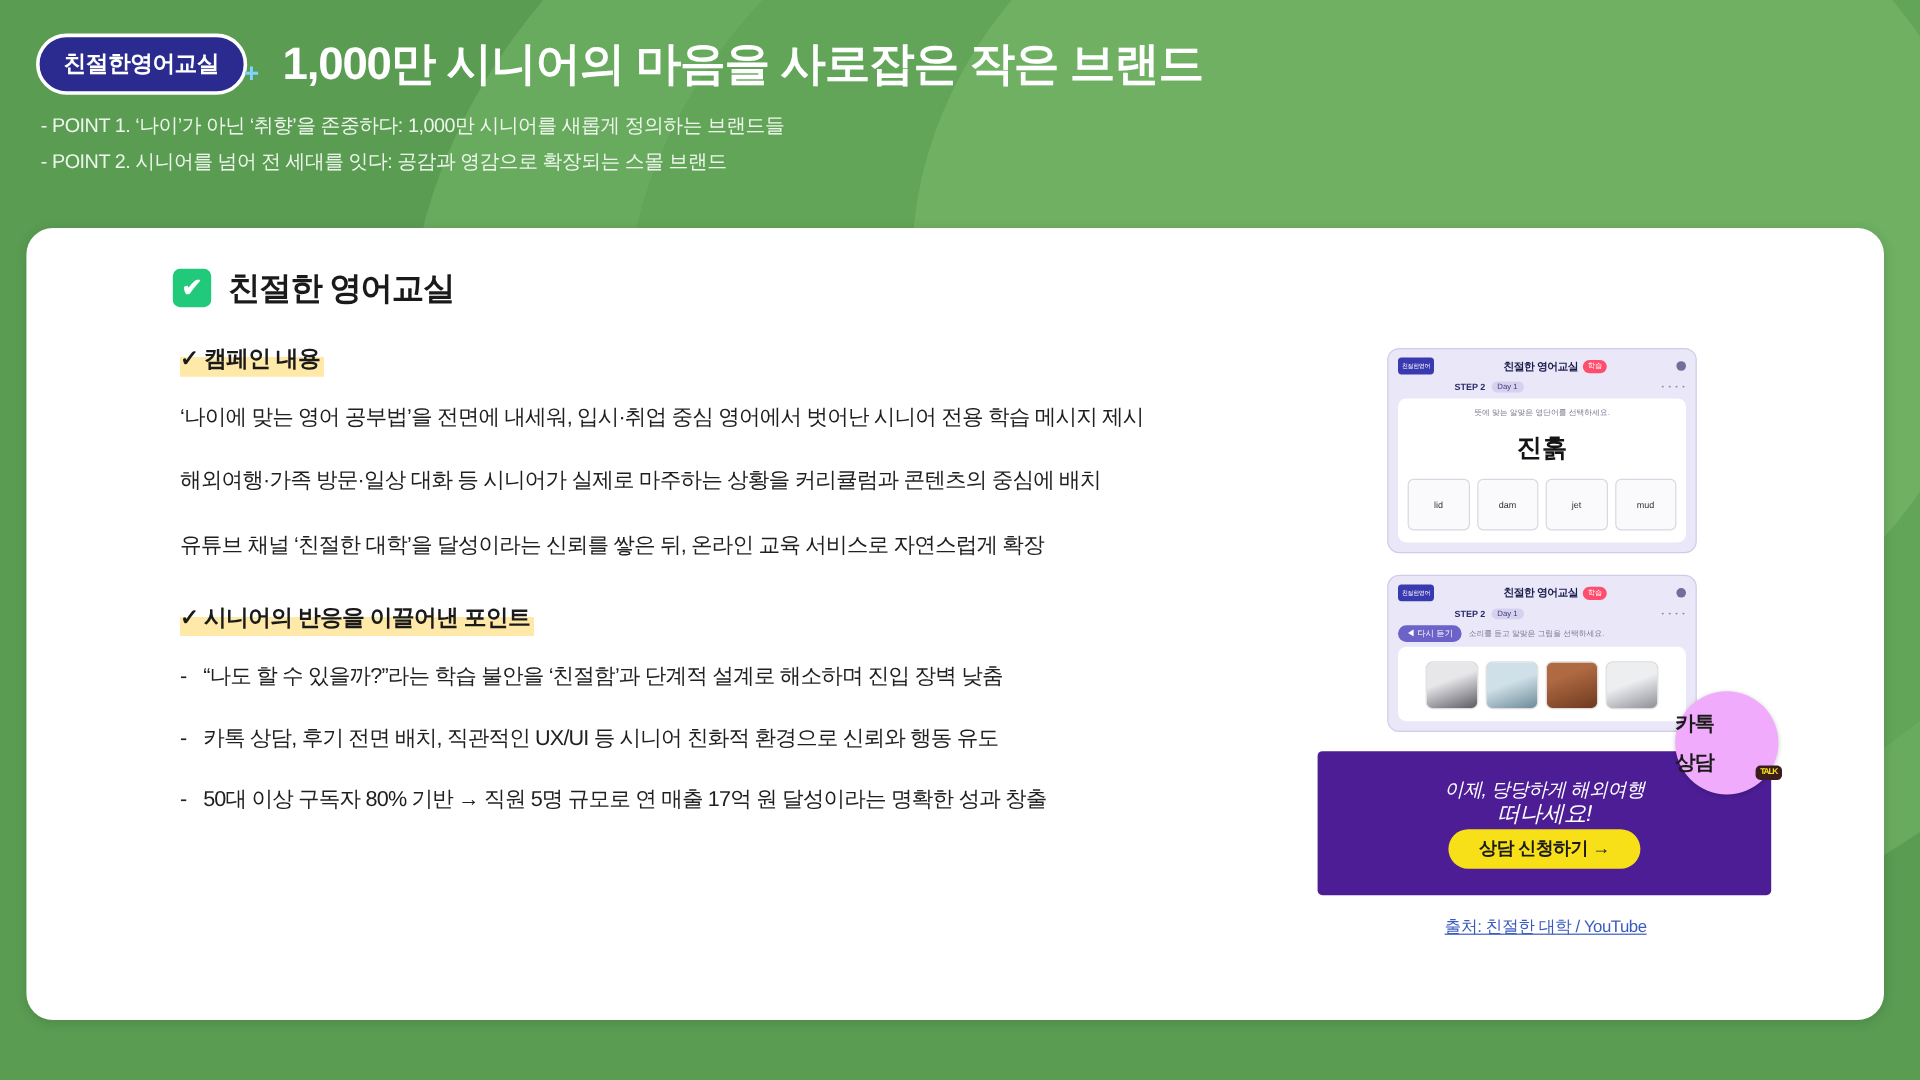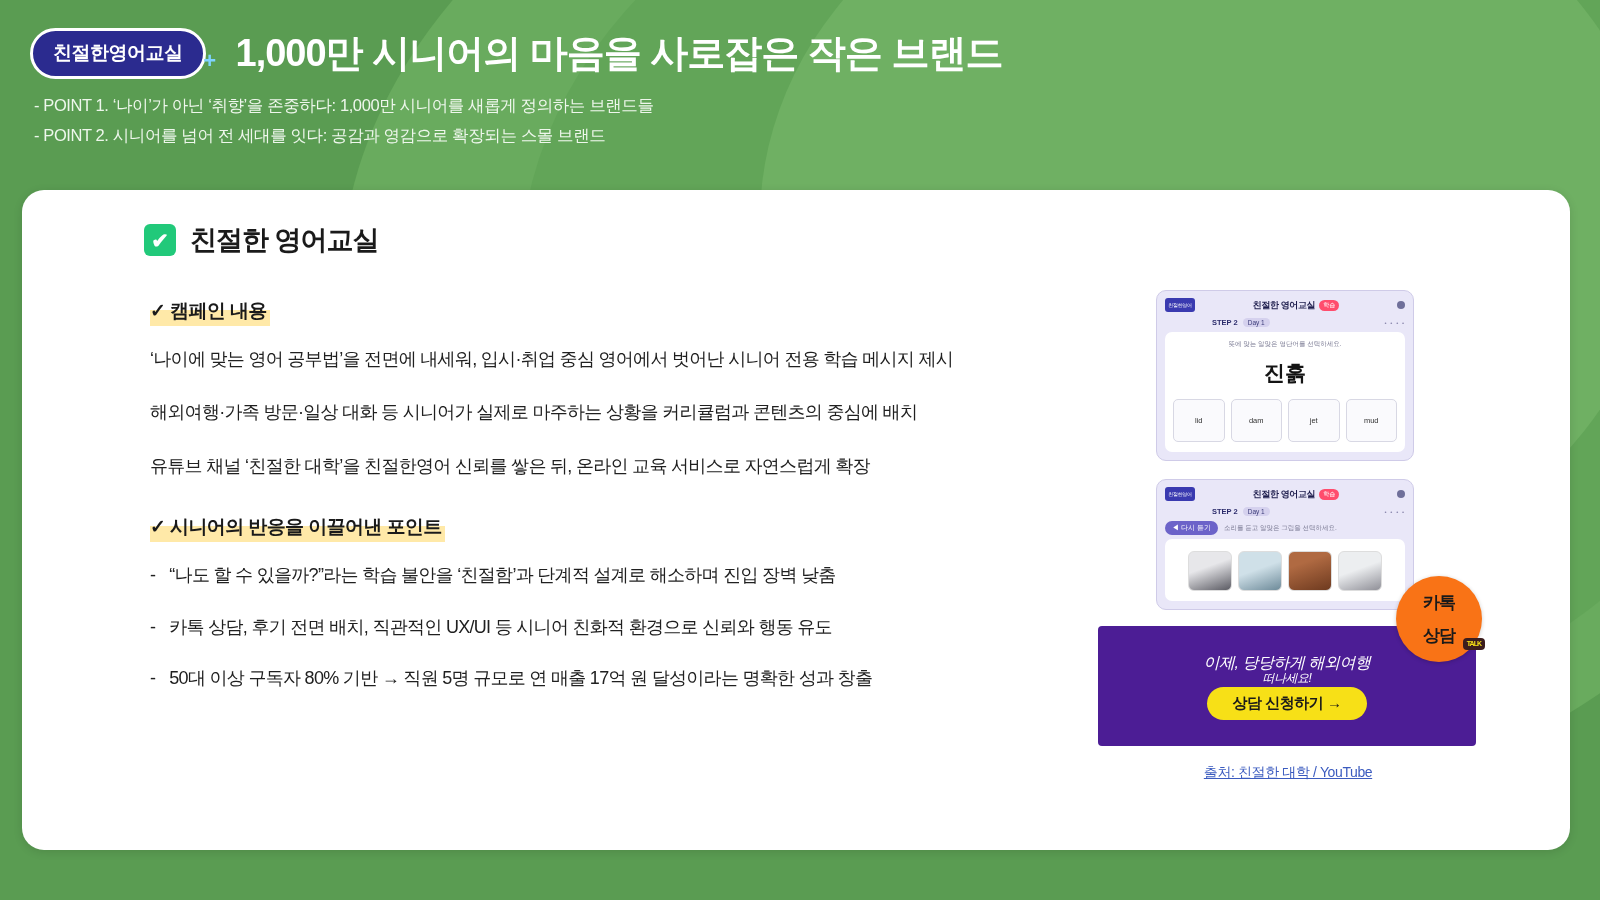--- a/index.html
+++ b/index.html
@@ -104,21 +104,21 @@
     display: flex; align-items: center; justify-content: center;
     color: #ffffff; font-size: 21px; font-weight: bold;
     line-height: 1;
   }
   .sec-head-text {
     font-size: 27px; font-weight: bold; color: #1a1a1a;
     letter-spacing: -1px;
   }
 
   
-  .content { position: absolute; left: 128px; top: 108px; width: 960px; }
+  .content { position: absolute; left: 128px; top: 96px; width: 960px; }
   .sub-head {
     display: inline-block;
     font-size: 19px; font-weight: bold; color: #1a1a1a;
     letter-spacing: -0.6px;
     background: linear-gradient(to top, #ffe9a8 58%, rgba(255,233,168,0) 58%);
     padding: 0 3px 2px 0;
     margin-bottom: 22px;
   }
   .body-line {
     font-size: 18px; color: #202020; letter-spacing: -0.7px;
@@ -189,43 +189,43 @@
   .img-c { background: linear-gradient(160deg,#b06a42 30%, #6e3a1f 100%); }
   .img-d { background: linear-gradient(160deg,#eceef0 45%, #8f8f97 100%); }
   .phone-card.second { margin-top: 18px; }
 
   
   .kakao {
     position: absolute;
     right: -4px; top: 286px;
     width: 86px; height: 86px;
     border-radius: 50%;
-    background: #f97316;
-    display: flex; flex-direction: column; align-items: center; justify-content: center;
+    background: #f0abfc;
+    display: flex; flex-direction: column; justify-content: center;
     color: #1a1a1a; font-weight: bold; font-size: 17px; line-height: 1.12;
     letter-spacing: -1px;
     box-shadow: 0 1px 4px rgba(0,0,0,0.2);
     gap: 13px;
   }
   .kakao .talk {
     position: absolute; right: -3px; bottom: 12px;
     background: #3b1d1d; color: #f7e017; font-size: 7px;
     border-radius: 4px; padding: 2px 4px; font-weight: bold;
   }
 
   
   .banner {
     margin-top: 16px;
     width: 378px; height: 120px;
     background: #4c1d95;
     border-radius: 4px;
     display: flex; flex-direction: column; align-items: center; justify-content: center;
   }
   .banner-l1 { color: #ffffff; font-size: 16px; letter-spacing: -0.5px; font-style: italic; }
-  .banner-l2 { color: #ffffff; font-size: 12px; letter-spacing: -0.5px; font-style: italic; margin-top: -4px; }
+  .banner-l2 { color: #ffffff; font-size: 19px; letter-spacing: -0.5px; font-style: italic; margin-top: -4px; }
   .banner-btn {
     background: #f7e017; color: #1a1a1a;
     font-size: 15px; font-weight: bold;
     border-radius: 18px; padding: 7px 26px;
     letter-spacing: -0.5px;
     border: none; cursor: pointer;
   }
   .source {
     text-align: center; margin-top: 18px;
     font-size: 14px; color: #3b5bbf;
@@ -262,21 +262,21 @@
 
       <div class="sec-head">
         <div class="check-box">✔</div>
         <div class="sec-head-text">친절한 영어교실</div>
       </div>
 
       <div class="content">
         <div class="sub-head">✓ 캠페인 내용</div>
         <div class="body-line">‘나이에 맞는 영어 공부법’을 전면에 내세워, 입시·취업 중심 영어에서 벗어난 시니어 전용 학습 메시지 제시</div>
         <div class="body-line">해외여행·가족 방문·일상 대화 등 시니어가 실제로 마주하는 상황을 커리큘럼과 콘텐츠의 중심에 배치</div>
-        <div class="body-line">유튜브 채널 ‘친절한 대학’을 친절한영어 신뢰를 쌓은 뒤, 온라인 교육 서비스로 자연스럽게 확장</div>
+        <div class="body-line">유튜브 채널 ‘친절한 대학’을 달성이라는 신뢰를 쌓은 뒤, 온라인 교육 서비스로 자연스럽게 확장</div>
 
         <div class="block2">
           <div class="sub-head">✓ 시니어의 반응을 이끌어낸 포인트</div>
           <div class="bullet">
             <span class="dash">-</span>
             <span>“나도 할 수 있을까?”라는 학습 불안을 ‘친절함’과 단계적 설계로 해소하며 진입 장벽 낮춤</span>
           </div>
           <div class="bullet">
             <span class="dash">-</span>
             <span>카톡 상담, 후기 전면 배치, 직관적인 UX/UI 등 시니어 친화적 환경으로 신뢰와 행동 유도</span>

